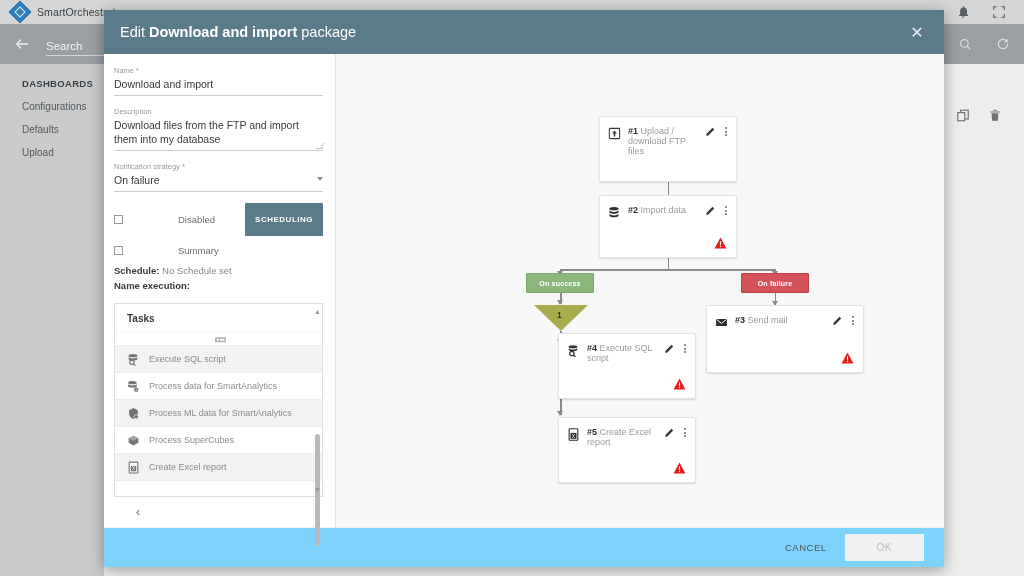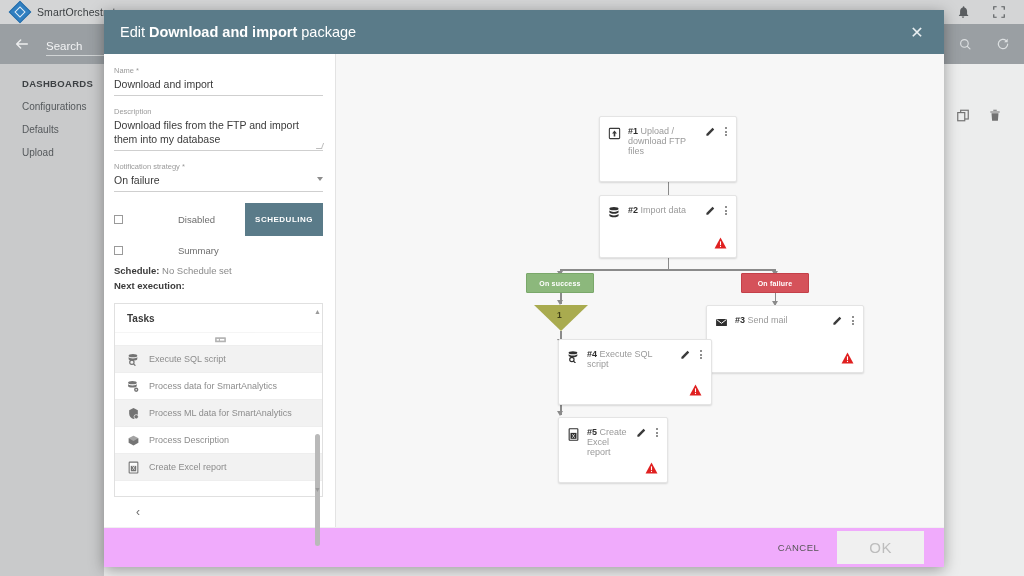--- a/index.html
+++ b/index.html
@@ -164,24 +164,24 @@
   .edge { position:absolute; background:#8a8a8a; }
   .arrow-dn {
     position:absolute; width:0;height:0;
     border-left:3.5px solid transparent;border-right:3.5px solid transparent;
     border-top:5px solid #8a8a8a;
   }
 
   
   .modal-footer {
     height:40px; flex:none; display:flex; align-items:center; justify-content:flex-end;
-    padding-right:20px; gap:6px; background:#f0abfc; border-top:1px solid #f0f0f0;
+    padding-right:20px; gap:6px; background:#7dd3fc; border-top:1px solid #f0f0f0;
   }
   .btn-text { font-size:9.5px; letter-spacing:.5px; color:#555; padding:8px 12px; cursor:pointer; background:none; border:none; font-family:inherit;}
-  .btn-ok { font-size:15px; letter-spacing:.5px; color:#bdbdbd; background:#f0f0f0; border:none; padding:8px 32px; font-family:inherit;text-align:center;}
+  .btn-ok { font-size:10px; letter-spacing:.5px; color:#bdbdbd; background:#f0f0f0; border:none; padding:8px 32px; font-family:inherit;text-align:center;}
 </style>
 </head>
 <body>
 
 <div id="app-bg">
 
   <div class="topbar">
     <div class="logo-diamond"></div>
     <div class="brand">SmartOrchestrator</div>
     <div class="topbar-right">
@@ -277,21 +277,21 @@
       <div class="check-row">
         <span class="cbox"></span>
         <span class="check-label">Summary</span>
       </div>
 
       <div class="meta-line">
         <b>Schedule:</b>
         <span>No Schedule set</span>
       </div>
       <div class="meta-line">
-        <b>Next execution:</b>
+        <b>Name execution:</b>
         <span></span>
       </div>
 
       <div class="tasks-box">
         <div class="tasks-title">Tasks</div>
         <div class="tasks-list">
 
           <div class="task-row clipped">
             <svg class="task-ico" viewBox="0 0 24 24">
               <rect x="2" y="8" width="20" height="9" rx="1" fill="#5d5d5d"></rect>
@@ -328,21 +328,21 @@
               <circle cx="17" cy="18" r="4" fill="#5d5d5d" stroke="#fff" stroke-width="1.2"></circle>
             </svg>
             <span>Process ML data for SmartAnalytics</span>
           </div>
 
           <div class="task-row">
             <svg class="task-ico" viewBox="0 0 24 24">
               <path fill="#5d5d5d" d="M12 3 3 8v8l9 5 9-5V8z"></path>
                 <path fill="#fff" opacity=".35" d="m3 8 9 5 9-5-9-5z"></path>
             </svg>
-            <span>Process Description</span>
+            <span>Process SuperCubes</span>
           </div>
 
           <div class="task-row">
             <svg class="task-ico" viewBox="0 0 24 24">
               <rect x="4" y="2" width="16" height="20" rx="1" fill="#fff" stroke="#5d5d5d" stroke-width="2"></rect>
               <rect x="7" y="9" width="10" height="10" fill="#5d5d5d"></rect>
               <text x="12" y="17.5" font-size="9" fill="#fff" text-anchor="middle" font-family="Liberation Sans">X</text>
             </svg>
             <span>Create Excel report</span>
           </div>
@@ -466,21 +466,21 @@
               </span>
           </div>
         </div>
         <svg class="warn" viewBox="0 0 24 22">
           <path fill="#e02020" d="M12 1 23 21H1z"></path>
             <rect x="11" y="8" width="2" height="7" fill="#fff"></rect>
             <rect x="11" y="16.5" width="2" height="2" fill="#fff"></rect>
         </svg>
       </div>
 
-      <div class="node" style="left:222px;top:285px;width:154px;height:66px;">
+      <div class="node" style="left:222px;top:279px;width:138px;height:66px;">
         <div class="node-head">
           <svg class="node-ico" viewBox="0 0 24 24">
             <ellipse cx="11" cy="5" rx="8" ry="2.8" fill="#2f2f2f"></ellipse>
             <path fill="#2f2f2f" d="M3 7.2v3.6c0 1.5 3.6 2.8 8 2.8s8-1.3 8-2.8V7.2c0 1.5-3.6 2.8-8 2.8S3 8.7 3 7.2z"></path>
             <circle cx="9" cy="17.5" r="4" fill="#fff" stroke="#2f2f2f" stroke-width="2.2"></circle>
             <path stroke="#2f2f2f" stroke-width="2.2" stroke-linecap="round" d="m12 20.5 3 3"></path>
           </svg>
           <div class="node-label"><b>#4</b>
             <span>Execute SQL script</span>
           </div>
@@ -495,21 +495,21 @@
               </span>
           </div>
         </div>
         <svg class="warn" viewBox="0 0 24 22">
           <path fill="#e02020" d="M12 1 23 21H1z"></path>
             <rect x="11" y="8" width="2" height="7" fill="#fff"></rect>
             <rect x="11" y="16.5" width="2" height="2" fill="#fff"></rect>
         </svg>
       </div>
 
-      <div class="node" style="left:222px;top:363px;width:110px;height:66px;">
+      <div class="node" style="left:222px;top:363px;width:138px;height:66px;">
         <div class="node-head">
           <svg class="node-ico" viewBox="0 0 24 24">
             <rect x="4" y="1.5" width="16" height="21" rx="1" fill="#fff" stroke="#2f2f2f" stroke-width="2"></rect>
             <rect x="6.5" y="9" width="11" height="11" fill="#2f2f2f"></rect>
             <text x="12" y="18" font-size="9.5" fill="#fff" text-anchor="middle" font-family="Liberation Sans">X</text>
           </svg>
           <div class="node-label"><b>#5</b>
             <span>Create Excel report</span>
           </div>
           <div class="node-acts">

